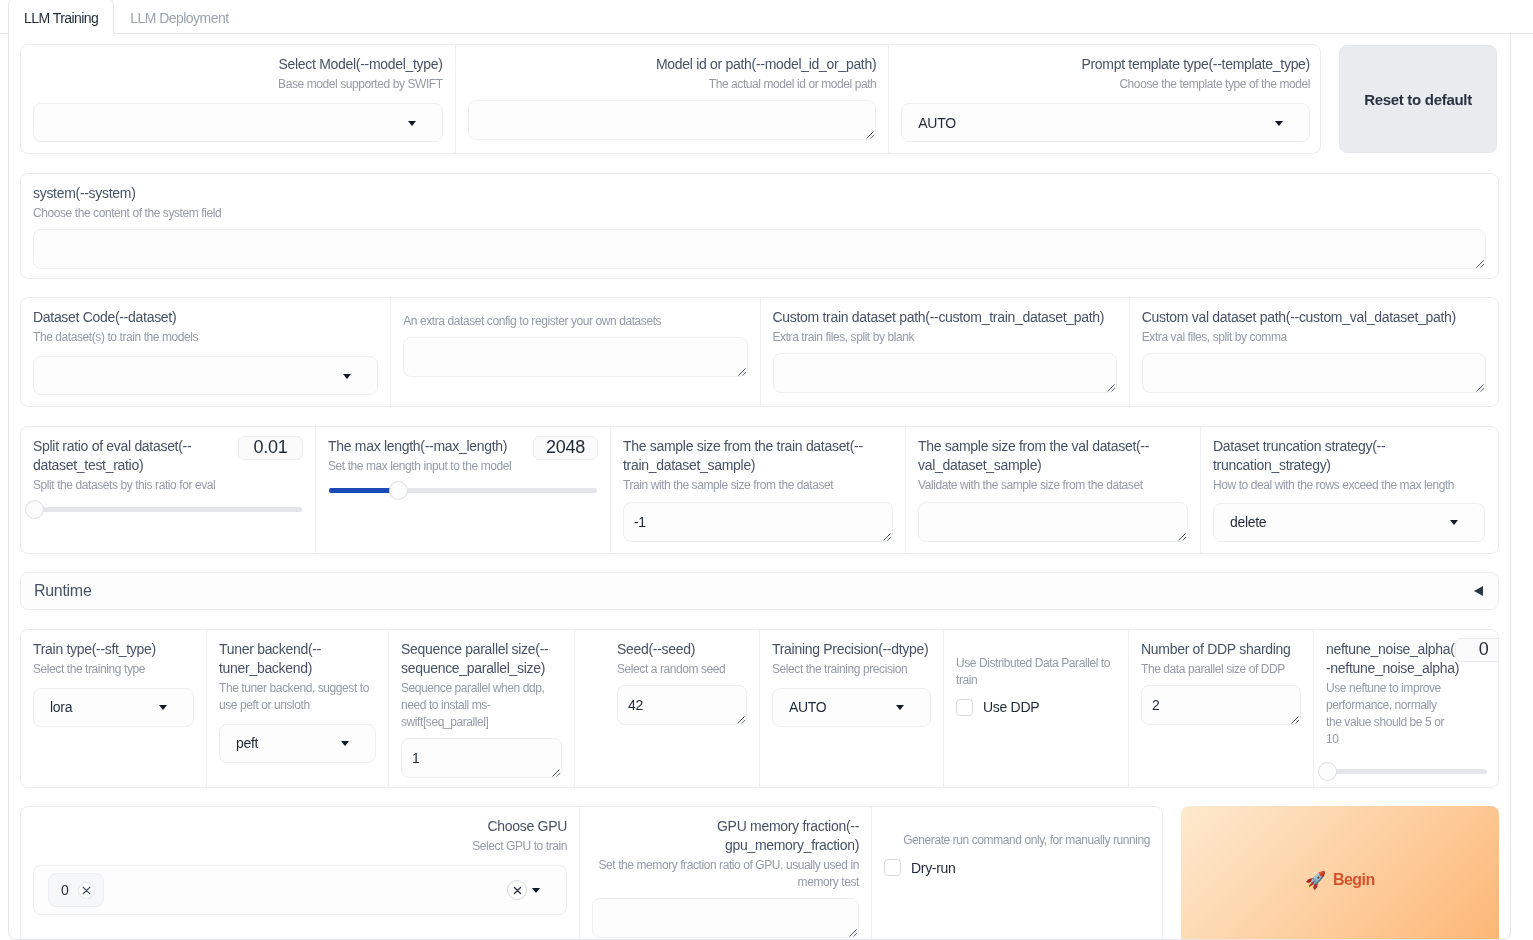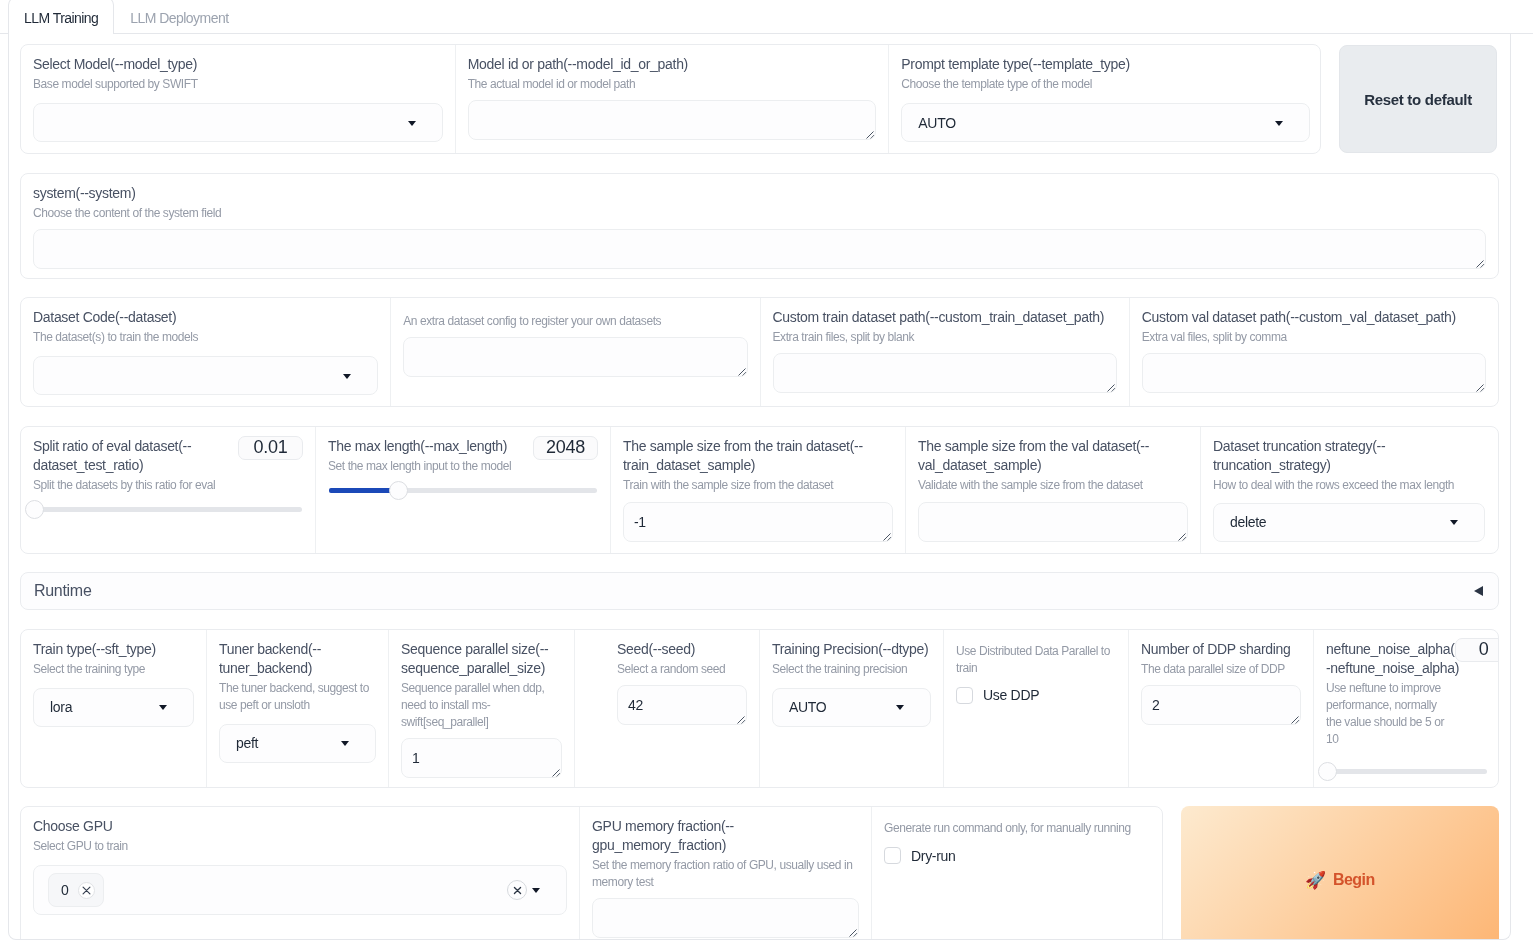--- a/index.html
+++ b/index.html
@@ -68,21 +68,21 @@
 
 .resetbtn{width:158px;border-radius:8px;background:#e9ecef;border:1px solid #e3e6ea;
   display:flex;align-items:center;justify-content:center;font-size:15px;letter-spacing:-0.3px;
   font-weight:bold;color:#27313f;margin:8px;}
 
 
 .beginbtn{border-radius:8px;background:linear-gradient(135deg,#fdeacf 0%,#fdb573 100%);
   display:flex;align-items:center;justify-content:center;font-size:16px;letter-spacing:-0.55px;
   font-weight:bold;color:#d4532b;}
 
-.rowwrap{display:flex;margin-bottom:18.5px;}
+.rowwrap{display:flex;margin-bottom:18.5px;text-align:right;}
 .rowwrap .group{margin-bottom:0;flex:1;}
 .rowwrap .g1{flex:none;width:1301px;}
 .resetbtn{height:108px;}
 .c1a{width:433.67px;flex:none;}
 .c2a{width:100%;}
 .c3{width:369.25px;flex:none;}
 .resetbtn{margin:1px 0 0 18px;}
 
 .col{position:relative;}
 .lbl{margin-top:-3px;}
@@ -106,21 +106,21 @@
 .g6{height:148px;}
 
 .c5a{width:185px;flex:none;}
 .c5b{width:182px;flex:none;}
 .c5c{width:186px;flex:none;}
 .c5d{width:185px;flex:none;padding-left:42px;}
 .c5e{width:184px;flex:none;}
 .c5f{width:185px;flex:none;}
 .c5g{width:185px;flex:none;}
 .c5h{width:187px;flex:none;}
-.desc-top{margin-top:0;}
+.desc-top{margin-top:12px;}
 .lbl-neft{width:136px;overflow-wrap:break-word;}
 .sl-neft{margin-top:14px;}
 
 .rowwrap .g6{flex:none;width:1143px;}
 .c6a{width:558px;flex:none;}
 .c6b{width:292px;flex:none;}
 .c6c{width:291px;flex:none;}
 .beginbtn{margin:0 0 0 18px;flex:1;}
 .rocket{font-size:17px;margin-right:7px;}
 .msbox{padding-left:14px;height:50px;}

